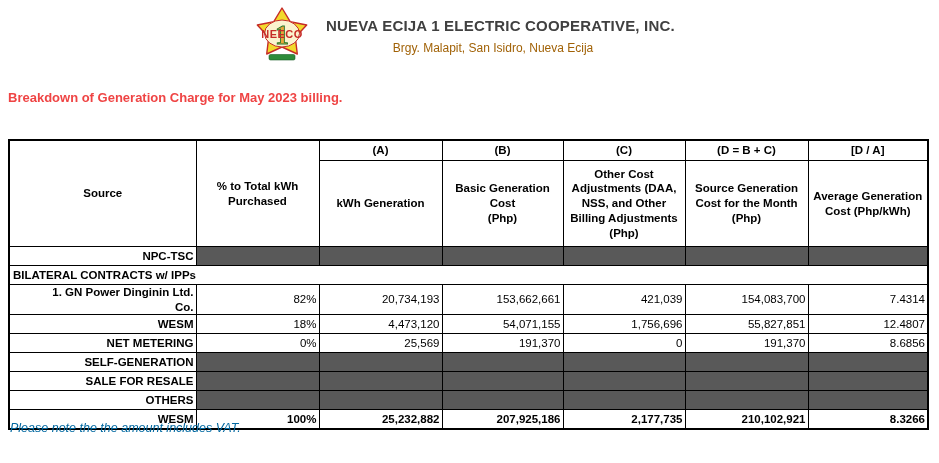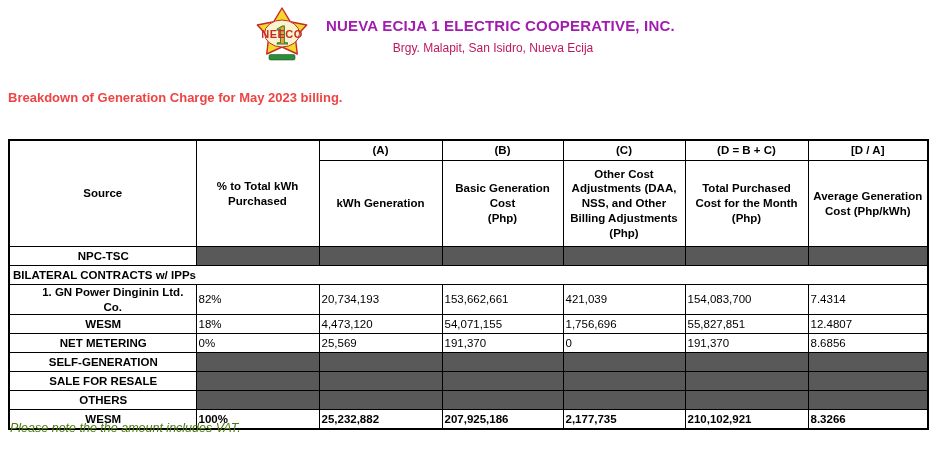--- a/index.html
+++ b/index.html
@@ -12,24 +12,24 @@
     overflow: hidden;
   }
 
   
   .brand {
     position: absolute; top: 7px; left: 250px;
     display: flex; align-items: center; gap: 12px;
   }
   .brand-text { width: 334px; text-align: center; }
   .org-name {
-    font-size: 15px; font-weight: bold; color: #a21caf;
+    font-size: 15px; font-weight: bold; color: #404040;
     letter-spacing: 0.2px; white-space: nowrap;
   }
-  .org-address { font-size: 12px; color: #be185d; margin-top: 7px; }
+  .org-address { font-size: 12px; color: #a16207; margin-top: 7px; }
 
   
   .doc-title {
     position: absolute; top: 90px; left: 8px;
     font-size: 13px; font-weight: bold; color: #ef4444;
   }
 
   
   .gen-table {
     position: absolute; top: 139px; left: 8px;
@@ -45,31 +45,31 @@
     overflow: hidden;
     line-height: 1.28;
   }
   th.cell-formula { height: 19px; font-weight: bold; text-align: center; vertical-align: middle; }
   th.cell-head {
     font-weight: bold; text-align: center; vertical-align: middle;
     white-space: pre-line;
   }
   tr.r-main-head { height: 86px; }
   tr.r-data { height: 19px; }
-  td.cell-label { font-weight: bold; text-align: center; padding-left: 3px; vertical-align: middle; margin-left: 36px; }
+  td.cell-label { font-weight: bold; text-align: right; padding-left: 3px; vertical-align: middle; margin-left: 36px; }
   td.cell-label.indented { padding-left: 22px; }
-  td.cell-value { text-align: left; vertical-align: middle; font-weight: normal; }
+  td.cell-value { text-align: right; vertical-align: middle; font-weight: normal; }
   td.cell-section { font-weight: bold; text-align: left; padding-left: 3px; vertical-align: middle; }
   td.cell-disabled { background: #595959; }
   tr.r-total td { font-weight: bold; }
 
   
   .footnote {
     position: absolute; top: 421px; left: 10px;
-    font-size: 12.5px; font-style: italic; color: #4d7c0f;
+    font-size: 12.5px; font-style: italic; color: #0369a1;
   }
 
   .logo-svg { display: block; }
 </style>
 </head>
 <body>
 
 <div class="brand">
   <svg class="logo-svg" width="64" height="58" viewBox="0 0 64 58">
     <polygon points="32,1 40.2,14.7 56.7,18 45.3,30.3 47.3,47 32,40 16.7,47 18.7,30.3 7.3,18 23.8,14.7" fill="#F2D92B" stroke="#C62B27" stroke-width="1.4" stroke-linejoin="round"></polygon>
@@ -111,21 +111,21 @@
   <tr class="r-main-head">
     <th class="cell-head">kWh Generation</th>
     <th class="cell-head">Basic Generation
 Cost
 (Php)</th>
     <th class="cell-head">Other Cost
 Adjustments (DAA,
 NSS, and Other
 Billing Adjustments
 (Php)</th>
-    <th class="cell-head">Total Purchased
+    <th class="cell-head">Source Generation
 Cost for the Month
 (Php)</th>
     <th class="cell-head">Average Generation
 Cost (Php/kWh)</th>
   </tr>
 
   <tr class="r-data">
     <td class="cell-label">NPC-TSC</td>
     <td class="cell-disabled"></td>
     <td class="cell-disabled"></td>

